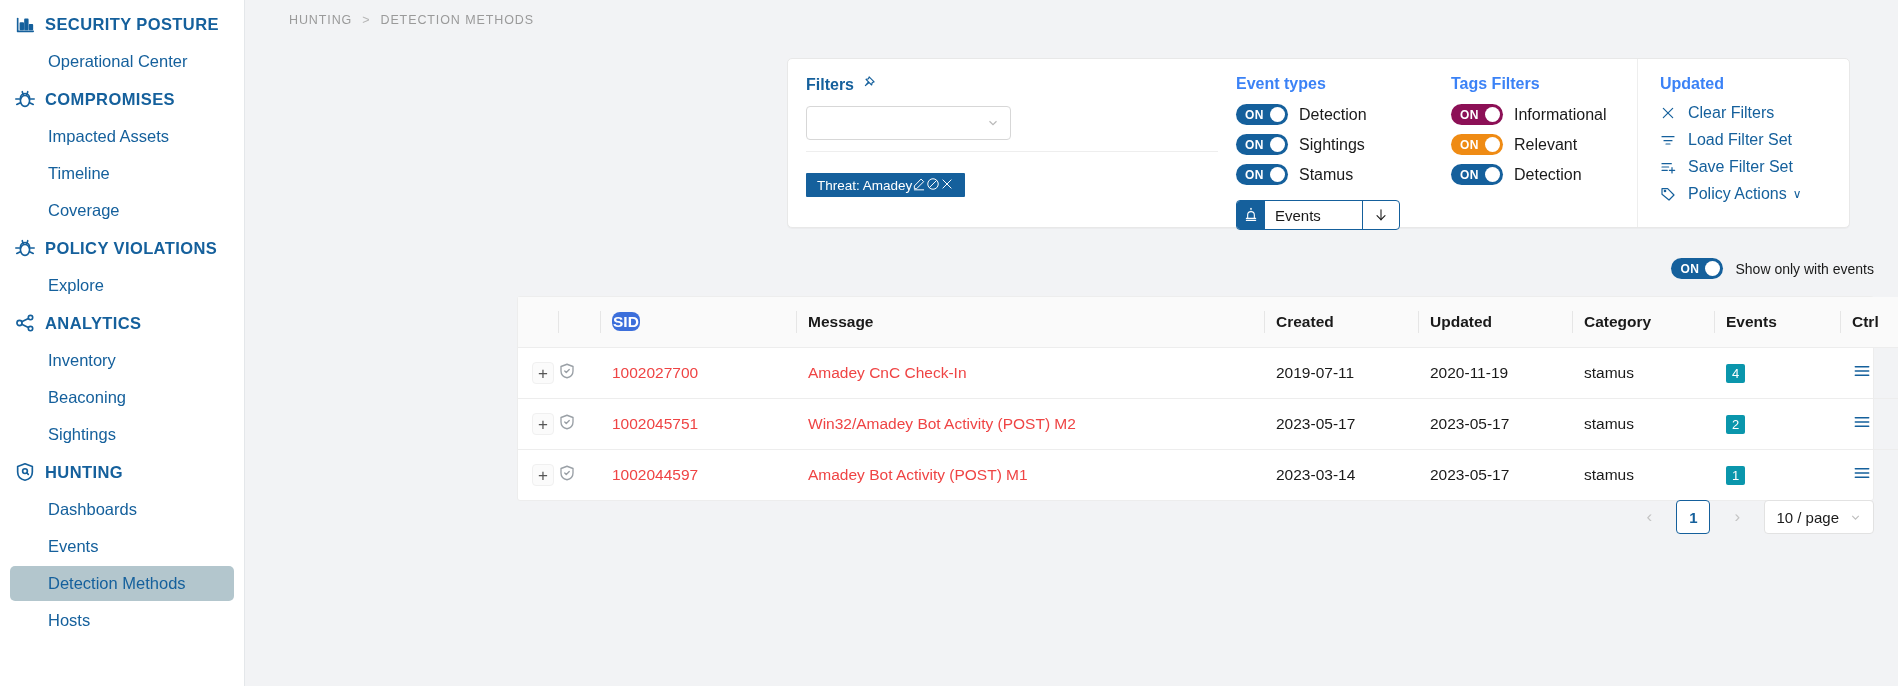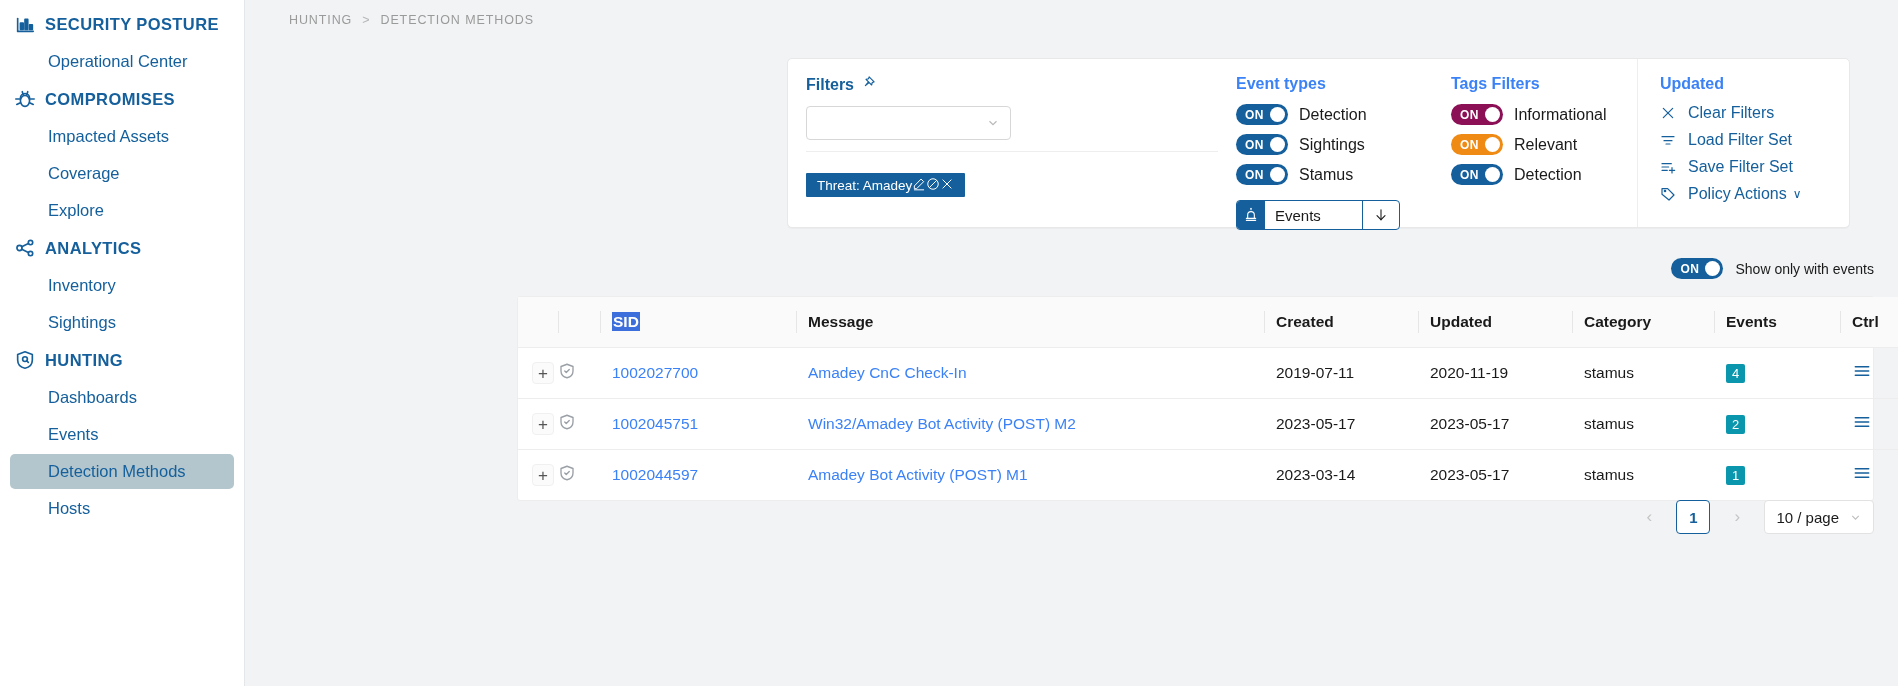--- a/index.html
+++ b/index.html
@@ -134,36 +134,36 @@
   table { width: 100%; border-collapse: collapse; table-layout: fixed; }
   thead th {
     background: #fafafa; text-align: left;
     font-size: 15.5px; color: #1a1a1a; font-weight: bold;
     padding: 16px 0 16px 12px; border-bottom: 1px solid #ededed;
     position: relative;
   }
   thead th + th::before {
     content: ""; position: absolute; left: 0; top: 14px; bottom: 14px; width: 1px; background: #e6e6e6;
   }
-  .sel { background: #3c6fdb; color: #ffffff; padding: 1px 1px; }
+  .sel { background: #3c6fdb; color: #ffffff; padding: 1px 1px; border-radius: 8px; }
   tbody td {
     padding: 13px 0 13px 12px; font-size: 15.5px; color: #1a1a1a;
     border-bottom: 1px solid #ededed; vertical-align: middle;
   }
   tbody tr:last-child td { border-bottom: none; }
   .c-exp { width: 40px; padding-left: 14px !important; }
   .c-shield { width: 42px; padding-left: 0 !important; }
   .c-sid { width: 196px; }
   .c-msg { width: 468px; }
   .c-created { width: 154px; }
   .c-updated { width: 154px; }
   .c-cat { width: 142px; }
   .c-ev { width: 126px; }
   .c-ctrl { width: 100px; }
-  .link { color: #3b82f6; cursor: pointer; }
+  .link { color: #ef4444; cursor: pointer; }
   .plusbtn {
     width: 22px; height: 22px; border-radius: 4px; background: #fbfbfb;
     border: 1px solid #f0f0f0;
     display: flex; align-items: center; justify-content: center; cursor: pointer;
     font-size: 17px; color: #555; line-height: 1;
   }
   .ev-badge {
     display: inline-block; min-width: 19px; text-align: center;
     background: #0a96ac; color: #ffffff; font-size: 13px;
     padding: 2px 5px; border-radius: 2px;
@@ -210,33 +210,48 @@
             <line x1="9" y1="4" x2="10" y2="7"></line>
             <line x1="15" y1="4" x2="14" y2="7"></line>
             <line x1="2" y1="12" x2="7" y2="12"></line>
             <line x1="17" y1="12" x2="22" y2="12"></line>
             <line x1="3" y1="18" x2="7" y2="16"></line>
             <line x1="21" y1="18" x2="17" y2="16"></line>
           </svg></span>
         <span>COMPROMISES</span>
       </div>
       <div class="nav-item">Impacted Assets</div>
+      <div class="nav-item">Timeline</div>
       <div class="nav-item">Coverage</div>
+      <div class="nav-group">
+        <span class="gicon"><svg width="22" height="22" viewBox="0 0 24 24" fill="none" stroke="#15609c" stroke-width="1.8" stroke-linecap="round" stroke-linejoin="round">
+            <ellipse cx="12" cy="14" rx="5" ry="6"></ellipse>
+            <path d="M7 11a5 5 0 0 1 10 0"></path>
+            <line x1="9" y1="4" x2="10" y2="7"></line>
+            <line x1="15" y1="4" x2="14" y2="7"></line>
+            <line x1="2" y1="12" x2="7" y2="12"></line>
+            <line x1="17" y1="12" x2="22" y2="12"></line>
+            <line x1="3" y1="18" x2="7" y2="16"></line>
+            <line x1="21" y1="18" x2="17" y2="16"></line>
+          </svg></span>
+        <span>POLICY VIOLATIONS</span>
+      </div>
       <div class="nav-item">Explore</div>
       <div class="nav-group">
         <span class="gicon"><svg width="22" height="22" viewBox="0 0 24 24" fill="none" stroke="#15609c" stroke-width="1.8" stroke-linecap="round" stroke-linejoin="round">
             <circle cx="18" cy="6" r="2.4"></circle>
             <circle cx="18" cy="18" r="2.4"></circle>
             <circle cx="6" cy="12" r="2.8"></circle>
             <line x1="8.4" y1="10.7" x2="15.7" y2="7.2"></line>
             <line x1="8.4" y1="13.3" x2="15.7" y2="16.8"></line>
           </svg></span>
         <span>ANALYTICS</span>
       </div>
       <div class="nav-item">Inventory</div>
+      <div class="nav-item">Beaconing</div>
       <div class="nav-item">Sightings</div>
       <div class="nav-group">
         <span class="gicon"><svg width="22" height="22" viewBox="0 0 24 24" fill="none" stroke="#15609c" stroke-width="1.8" stroke-linecap="round" stroke-linejoin="round">
             <path d="M12 3l8 3v6c0 4.5-3.3 8-8 9-4.7-1-8-4.5-8-9V6z"></path>
             <circle cx="12" cy="11" r="2.6"></circle>
             <line x1="13.8" y1="12.8" x2="15.6" y2="14.6"></line>
           </svg></span>
         <span>HUNTING</span>
       </div>
       <div class="nav-item">Dashboards</div>

